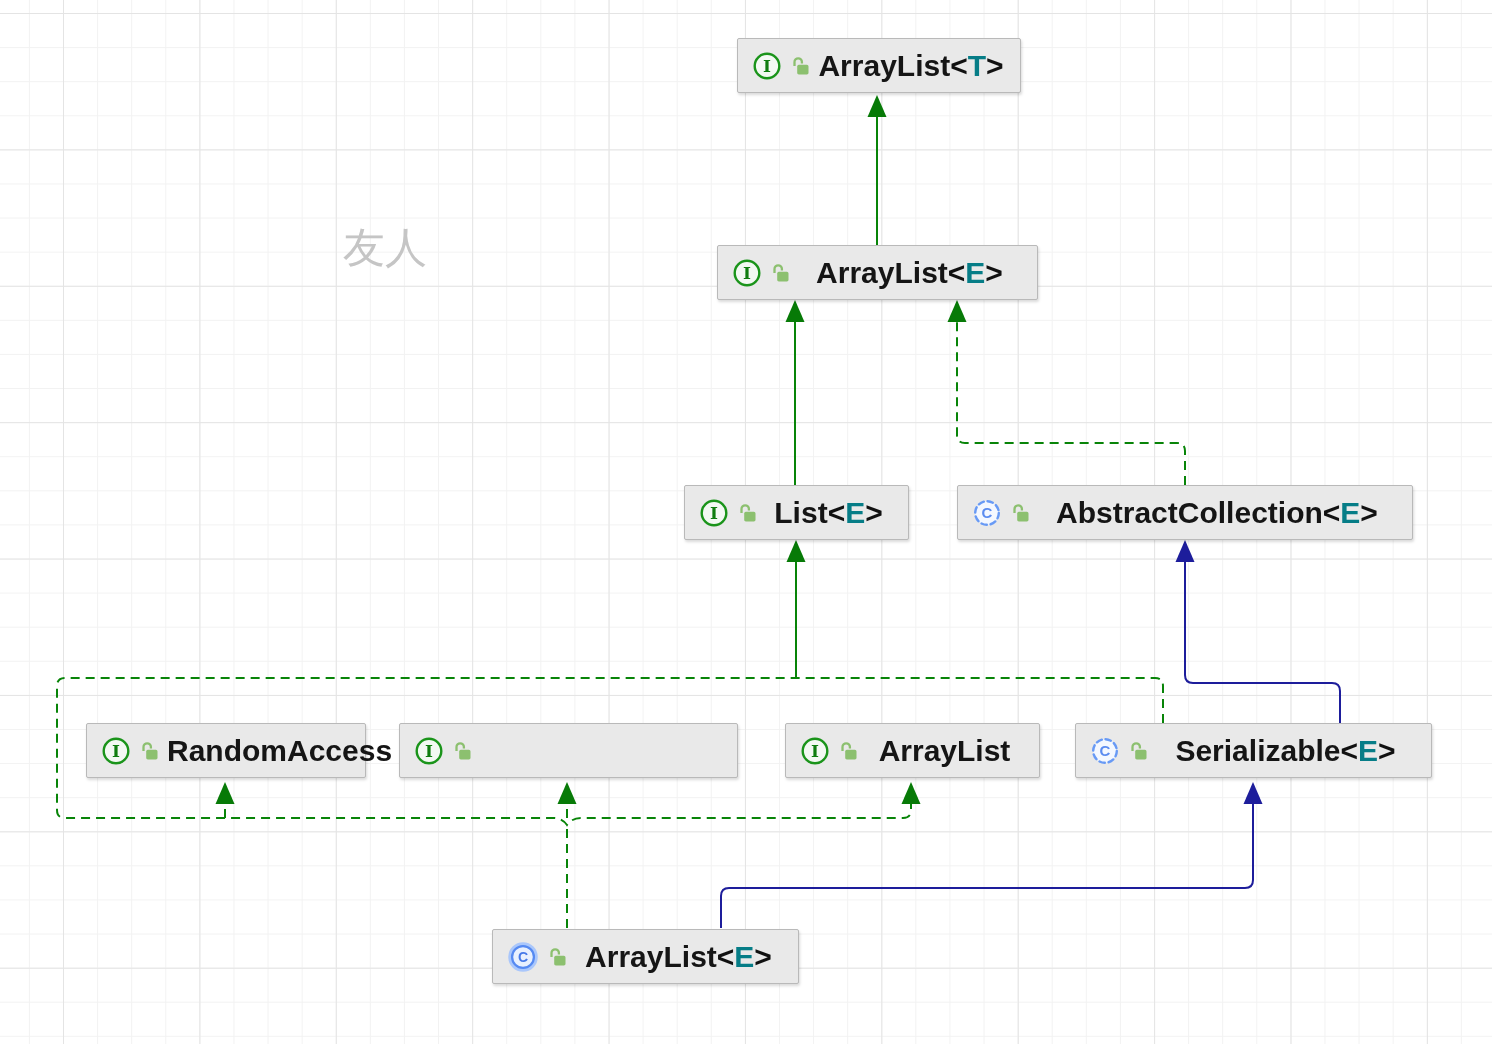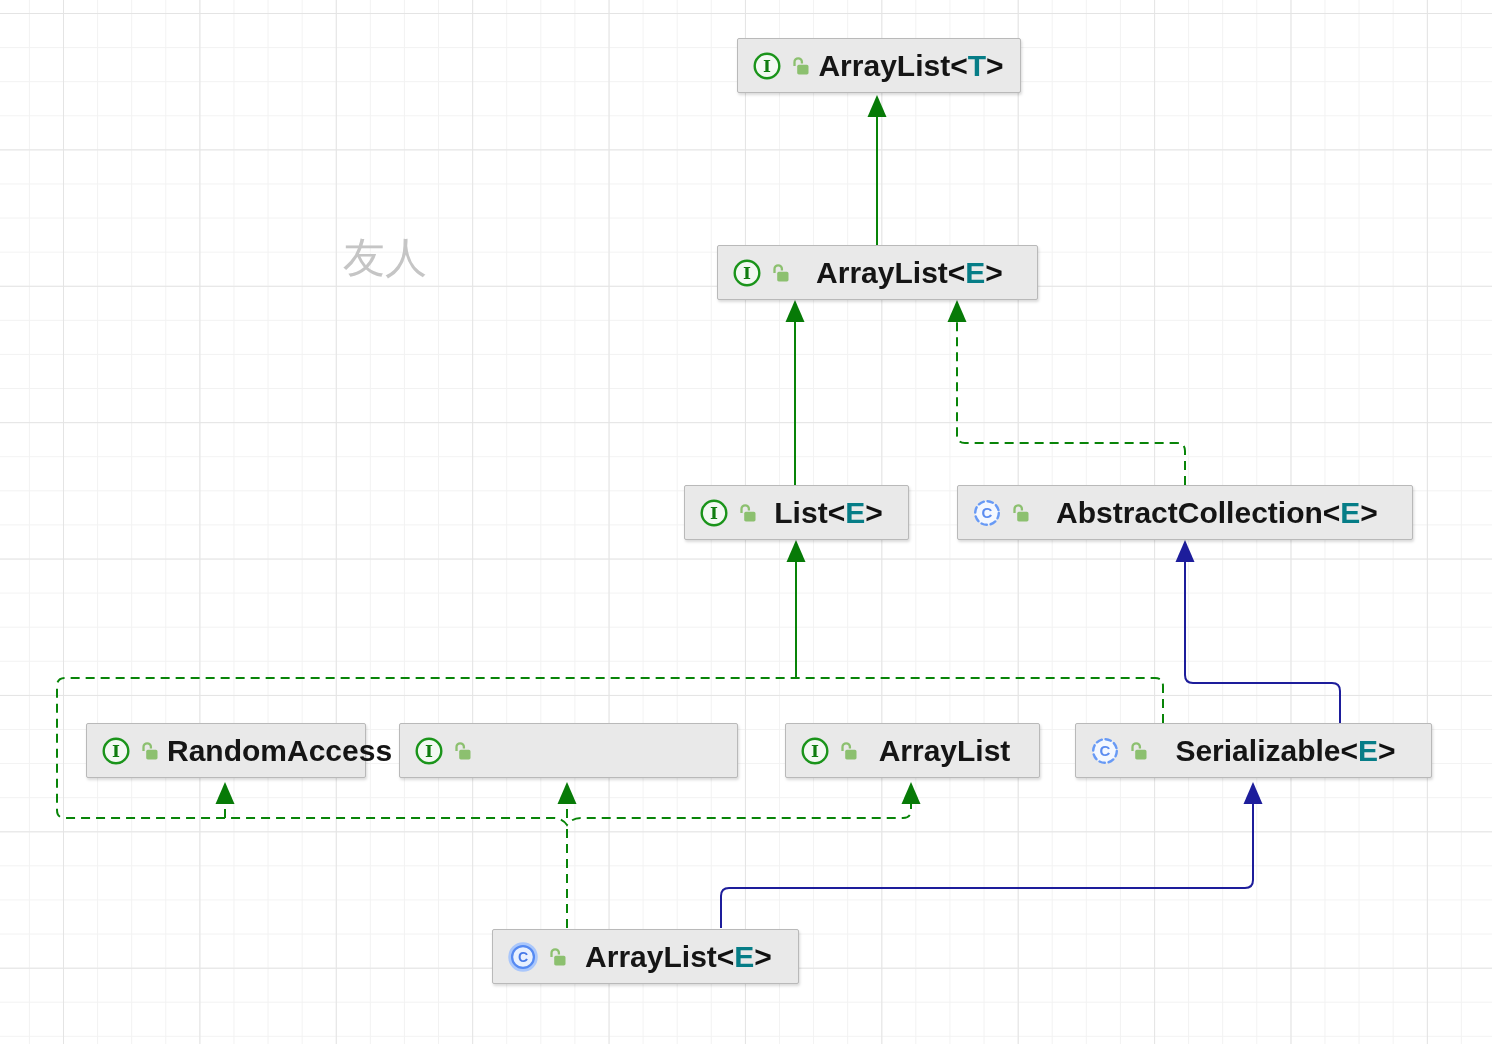--- a/index.html
+++ b/index.html
@@ -19,21 +19,21 @@
   }
   .watermark{
     position:absolute;left:160px;top:220px;width:500px;
     text-align:center;z-index:1;pointer-events:none;
   }
   .watermark .wm1{
     font-size:45px;font-weight:700;color:#cbcbcb;letter-spacing:1px;
     line-height:1.1;
   }
   .watermark .wm2{
-    font-size:42px;font-weight:400;color:#c5c5c5;margin-top:10px;
+    font-size:42px;font-weight:400;color:#c5c5c5;margin-top:0;
     transform:translateX(-25px);
   }
   #edges{position:absolute;left:0;top:0;z-index:2;pointer-events:none;}
   .node{
     position:absolute;height:55px;z-index:3;
     background:#e9e9e9;
     border:1px solid #b9b9b9;
     border-radius:2px;
     box-shadow:1px 2px 3px rgba(0,0,0,0.15);
     display:flex;align-items:center;

